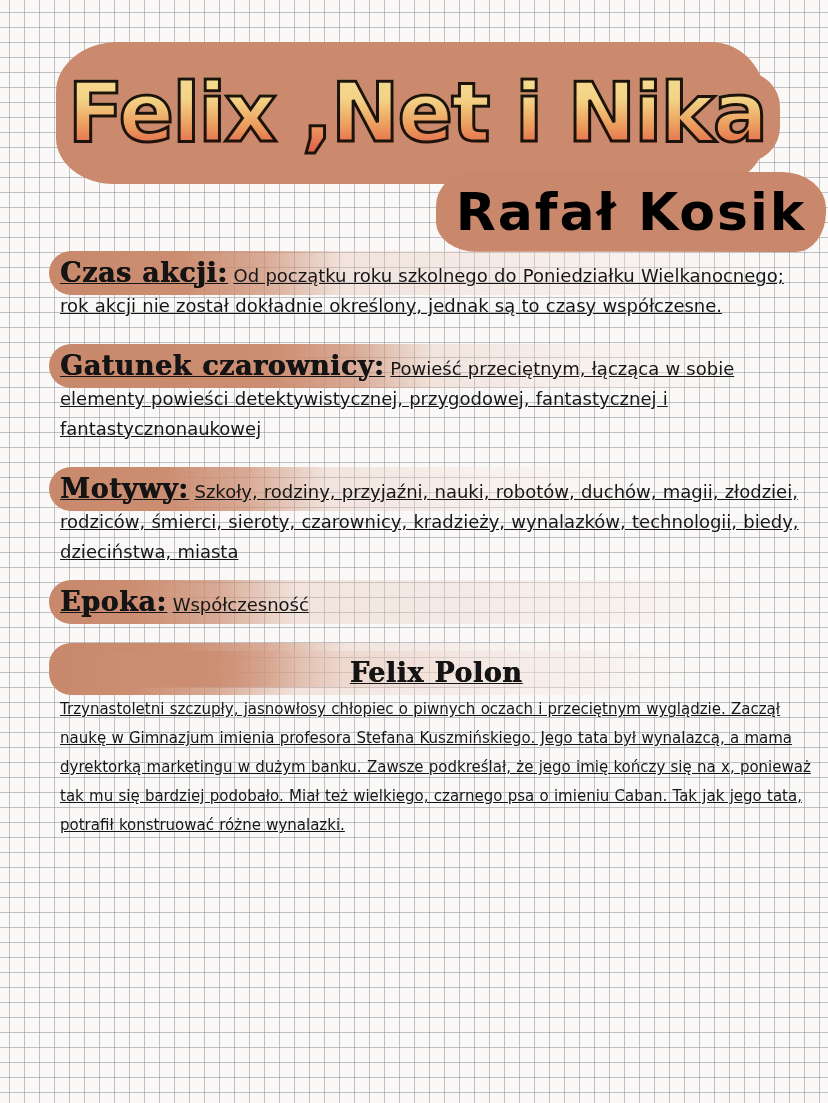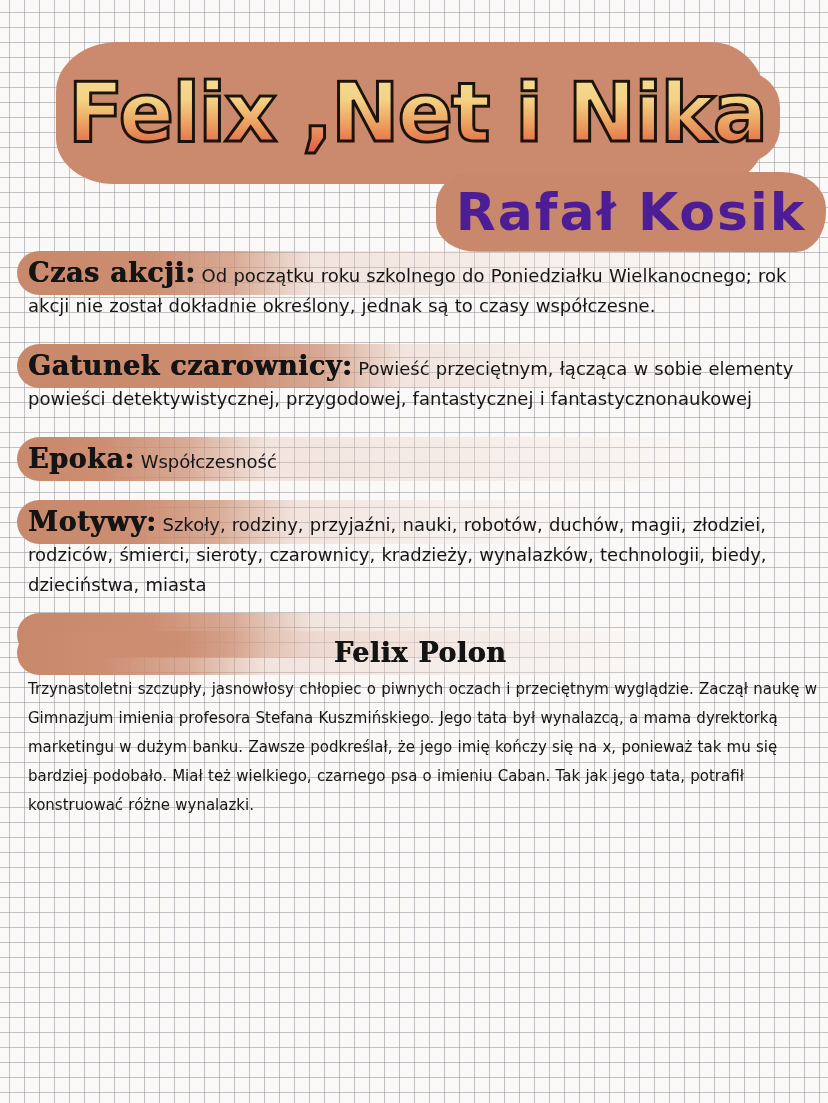--- a/index.html
+++ b/index.html
@@ -37,27 +37,27 @@
     -webkit-text-stroke:3px #1c130d;
   }
   .author-blob{
     position:absolute;left:436px;top:172px;width:390px;height:80px;
     background:#c9886c;
     border-radius:36px 44px 30px 42px / 34px 36px 40px 30px;
     display:flex;align-items:center;justify-content:center;
   }
   .author-text{
     font-weight:bold;font-size:52px;line-height:1;white-space:nowrap;
-    letter-spacing:2px;color:#4c1d95;
+    letter-spacing:2px;color:#000000;
   }
 
   
   .content{
     position:absolute;top:258px;left:0;width:828px;
-    padding:0 10px 0 28px;box-sizing:border-box;
+    padding:0 10px 0 60px;box-sizing:border-box;text-decoration:underline;
   }
   .section{
     position:relative;
     font-size:18px;line-height:30px;
     letter-spacing:0;word-spacing:0.5px;
     margin-bottom:30px;
   }
   .section .hl{
     position:absolute;left:-11px;top:-7px;height:44px;
     width:var(--streak);
@@ -109,28 +109,28 @@
       <span class="hl"></span>
       <span class="label">Czas akcji:</span><span class="text">Od początku roku szkolnego do Poniedziałku Wielkanocnego; rok akcji nie został dokładnie określony, jednak są to czasy współczesne.</span>
     </div>
 
 
     <div class="section s-gatunek" style="--solid:305px; --streak:705px;">
       <span class="hl"></span>
       <span class="label">Gatunek czarownicy:</span><span class="text">Powieść przeciętnym, łącząca w sobie elementy powieści detektywistycznej, przygodowej, fantastycznej i fantastycznonaukowej</span>
     </div>
 
+    <div class="section s-motywy" style="--solid:198px; --streak:600px;">
+      <span class="hl"></span>
+      <span class="label">Motywy:</span><span class="text">Szkoły, rodziny, przyjaźni, nauki, robotów, duchów, magii, złodziei, rodziców, śmierci, sieroty, czarownicy, kradzieży, wynalazków, technologii, biedy, dzieciństwa, miasta</span>
+    </div>
+
     <div class="section s-epoka" style="--solid:168px; --streak:715px;">
       <span class="hl"></span>
       <span class="label">Epoka:</span><span class="text">Współczesność</span>
-    </div>
-
-    <div class="section s-motywy" style="--solid:198px; --streak:600px;">
-      <span class="hl"></span>
-      <span class="label">Motywy:</span><span class="text">Szkoły, rodziny, przyjaźni, nauki, robotów, duchów, magii, złodziei, rodziców, śmierci, sieroty, czarownicy, kradzieży, wynalazków, technologii, biedy, dzieciństwa, miasta</span>
     </div>
 
     <div class="section s-charakterystyka" style="--solid:215px; --streak:600px;">
       <span class="hl"></span>
     </div>
 
     <div class="section s-felix" style="--solid:168px; --streak:655px;">
       <span class="hl"></span>
       <span class="label">Felix Polon</span>
     </div>

